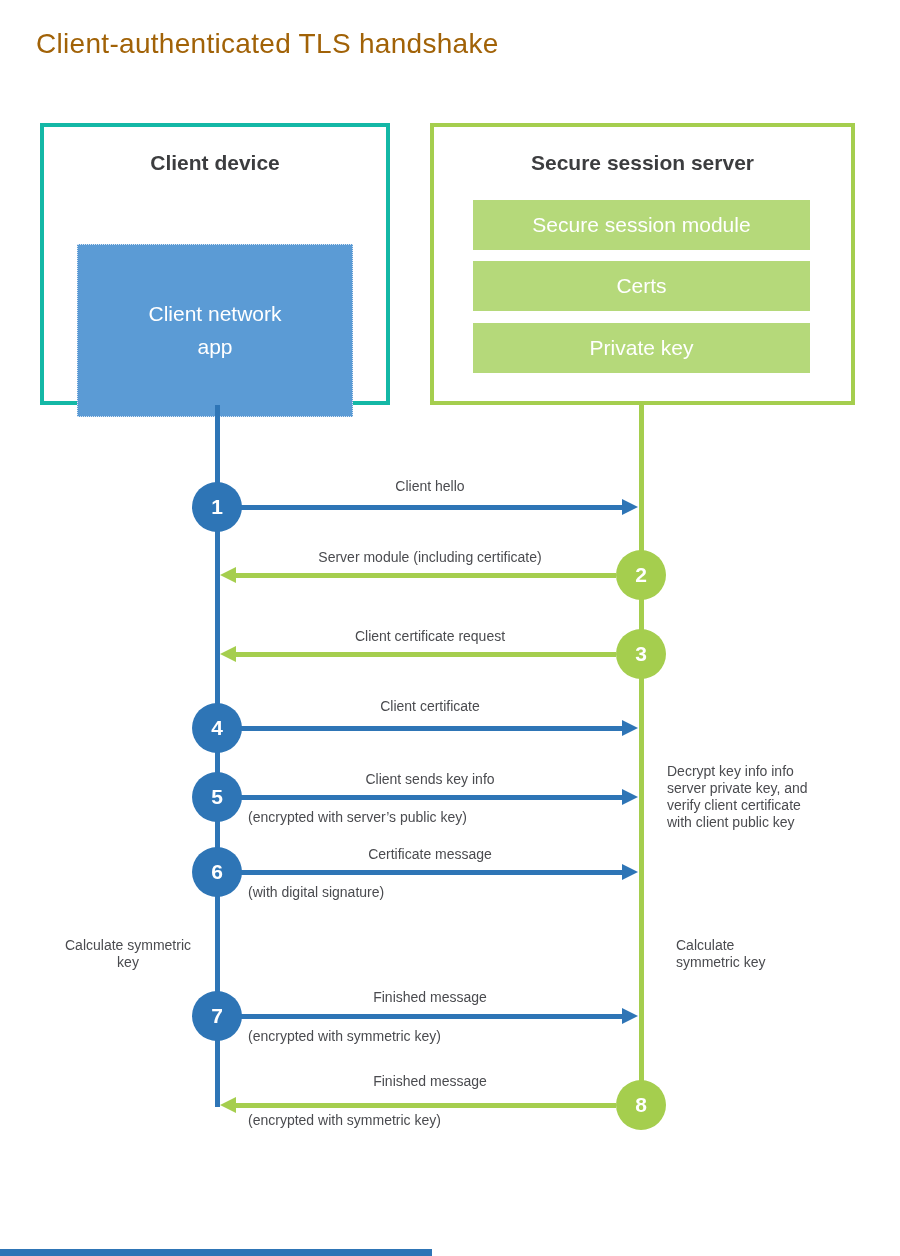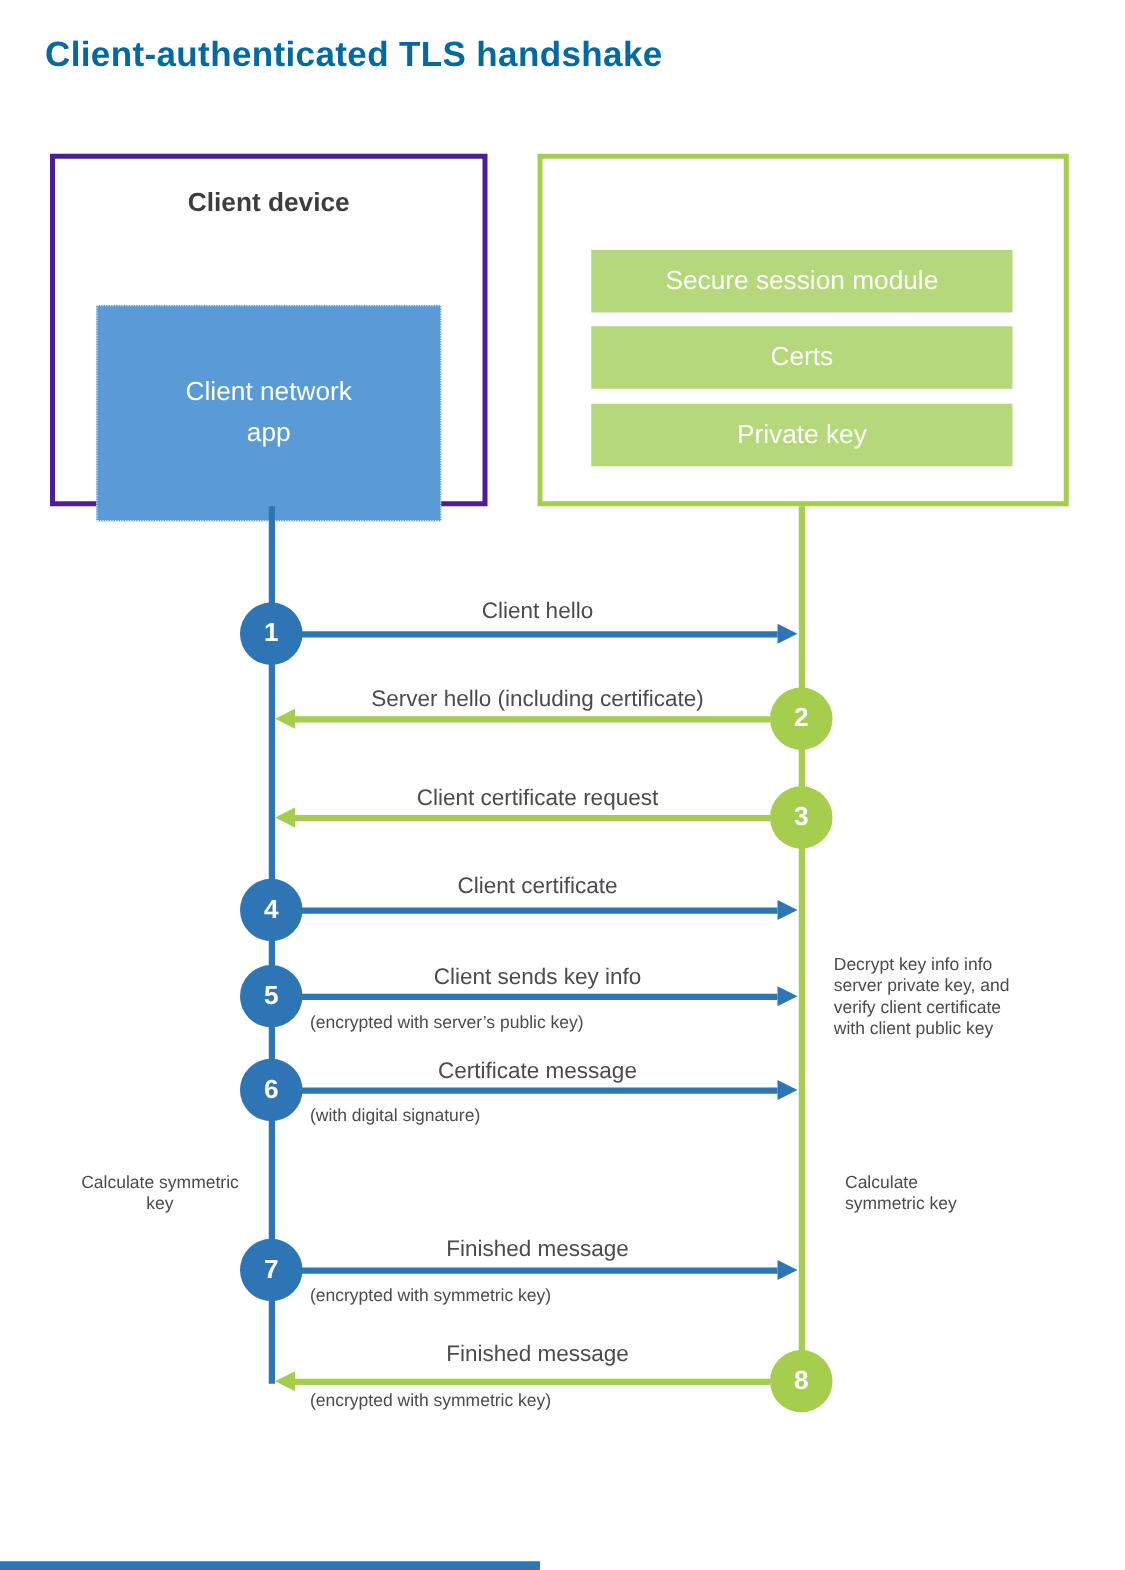--- a/index.html
+++ b/index.html
@@ -2,24 +2,24 @@
 <html><head>
 <meta charset="utf-8">
 <style>
   html,body { margin:0; padding:0; background:#ffffff; }
   .canvas {
     position:relative; width:900px; height:1256px; background:#ffffff;
     font-family:"Liberation Sans", sans-serif; overflow:hidden;
   }
   .abs { position:absolute; }
 
-  .title { left:36px; top:28px; font-size:28px; font-weight:700; color:#0369a1; letter-spacing:0.3px; }
+  .title { left:36px; top:28px; font-size:28px; font-weight:400; color:#a16207; letter-spacing:0.3px; }
 
   .entity-box { box-sizing:border-box; background:#ffffff; }
-  .client-box { left:40px; top:123px; width:350px; height:282px; border:4px solid #4c1d95; }
+  .client-box { left:40px; top:123px; width:350px; height:282px; border:4px solid #14b8a6; }
   .server-box { left:430px; top:123px; width:425px; height:282px; border:4px solid #a5ce4e; }
   .entity-heading { left:0; right:0; top:24px; text-align:center; font-size:21px; font-weight:bold; color:#3c3d3f; }
 
   .app-box {
     left:33px; top:73px; width:276px; height:173px; background:#5b9bd5;
     border:1px dotted #d9e6f4; box-sizing:border-box;
     display:flex; align-items:center; justify-content:center; text-align:center;
     color:#ffffff; font-size:21px;margin-top:44px;
   }
   .app-text { width:165px; line-height:1.55; }
@@ -41,21 +41,21 @@
   .blue-bg  { background:#2e75b6; }
   .green-bg { background:#a5ce4e; }
 
   .msg-line { height:5px; }
   .blue-line  { background:#2e75b6; }
   .green-line { background:#a5ce4e; }
 
   .head-right { width:0; height:0; border-top:8px solid transparent; border-bottom:8px solid transparent; border-left:16px solid #2e75b6; }
   .head-left  { width:0; height:0; border-top:8px solid transparent; border-bottom:8px solid transparent; border-right:16px solid #a5ce4e; }
 
-  .msg-label { left:240px; width:380px; text-align:center; font-size:18px; color:#4a4b4f; }
+  .msg-label { left:240px; width:380px; text-align:center; font-size:14px; color:#4a4b4f; }
   .msg-sub   { left:248px; width:380px; text-align:left; font-size:14px; color:#4a4b4f; }
 
   .side-note { font-size:14px; color:#4a4b4f; line-height:17px; }
   .calc-left  { left:63px;  top:937px; width:130px; text-align:center; }
   .calc-right { left:676px; top:937px; width:120px; text-align:left; }
   .decrypt-note { left:667px; top:763px; width:160px; text-align:left; }
 
   .footer-bar { left:0; top:1249px; width:432px; height:7px; background:#2e75b6; }
 </style>
 </head>
@@ -66,40 +66,41 @@
   <div class="abs title">Client-authenticated TLS handshake</div>
 
   <div class="abs entity-box client-box">
     <div class="abs entity-heading">Client device</div>
     <div class="abs app-box">
       <div class="app-text">Client network app</div>
     </div>
   </div>
 
   <div class="abs entity-box server-box">
+    <div class="abs entity-heading">Secure session server</div>
     <div class="abs server-bar" style="top:73px">
       <span>Secure session module</span>
     </div>
     <div class="abs server-bar" style="top:134px">
       <span>Certs</span>
     </div>
     <div class="abs server-bar" style="top:196px">
       <span>Private key</span>
     </div>
   </div>
 
   <div class="abs lifeline-blue"></div>
   <div class="abs lifeline-green"></div>
 
   <div class="abs msg-label" style="top:478px">Client hello</div>
   <div class="abs msg-line blue-line" style="left:240px; top:505px; width:382px"></div>
   <div class="abs head-right" style="left:622px; top:499px"></div>
   <div class="abs step-circle blue-bg" style="left:192px; top:482px">1</div>
 
-  <div class="abs msg-label" style="top:549px">Server hello (including certificate)</div>
+  <div class="abs msg-label" style="top:549px">Server module (including certificate)</div>
   <div class="abs head-left" style="left:220px; top:567px"></div>
   <div class="abs msg-line green-line" style="left:236px; top:573px; width:380px"></div>
   <div class="abs step-circle green-bg" style="left:616px; top:550px">2</div>
 
   <div class="abs msg-label" style="top:628px">Client certificate request</div>
   <div class="abs head-left" style="left:220px; top:646px"></div>
   <div class="abs msg-line green-line" style="left:236px; top:652px; width:380px"></div>
   <div class="abs step-circle green-bg" style="left:616px; top:629px">3</div>
 
   <div class="abs msg-label" style="top:698px">Client certificate</div>

